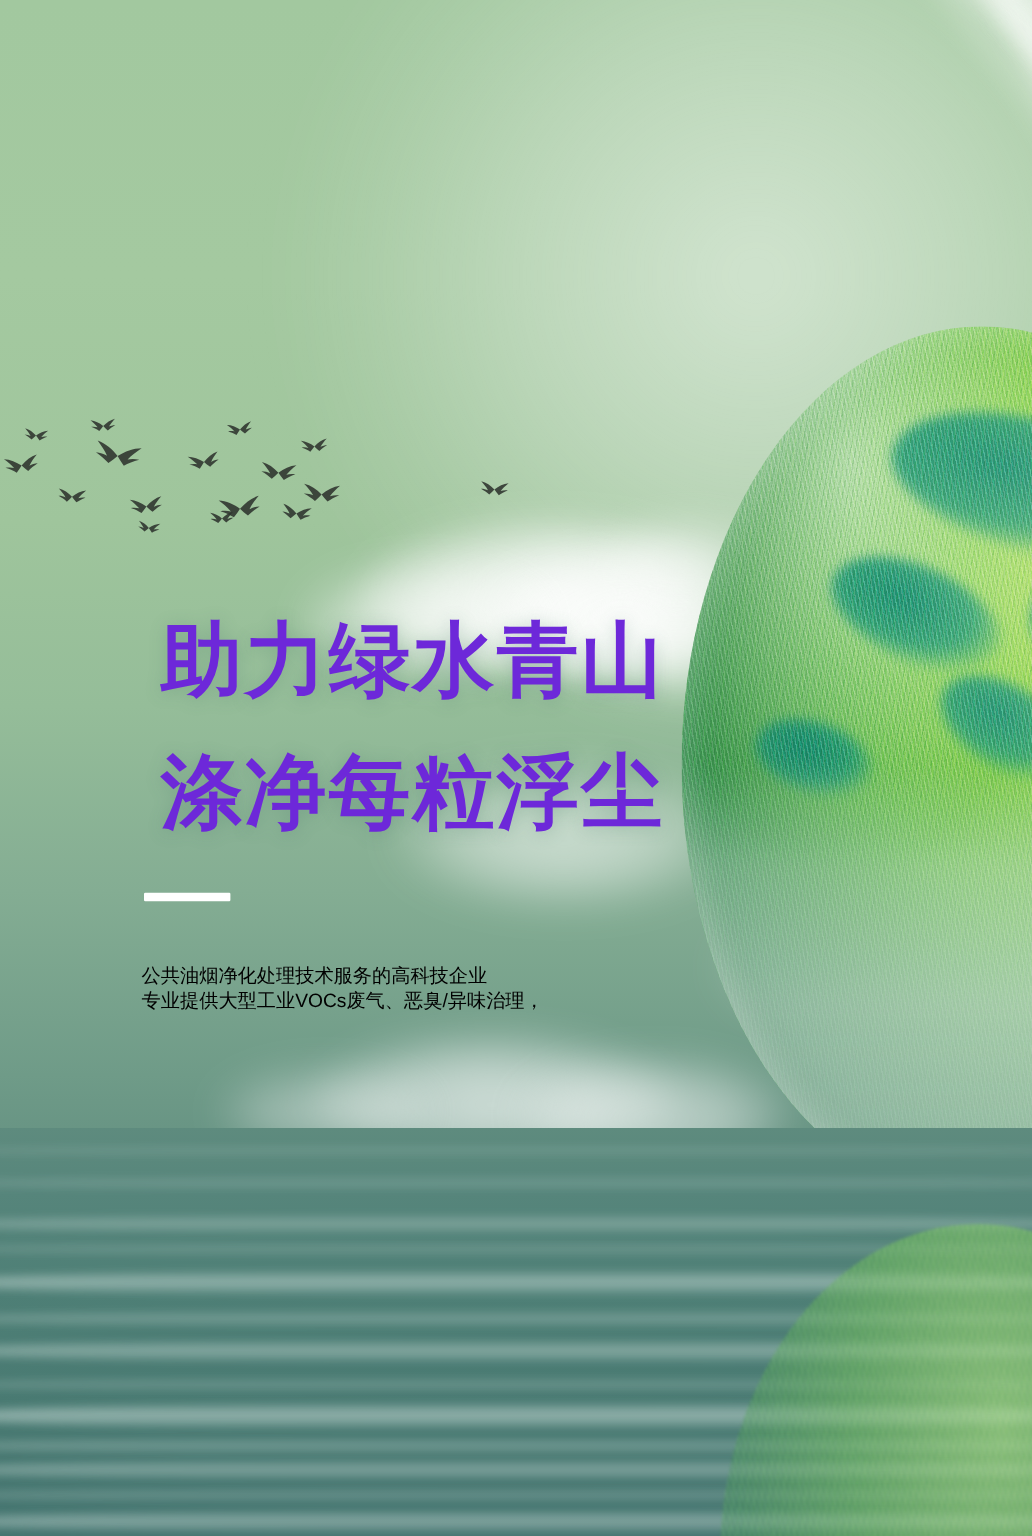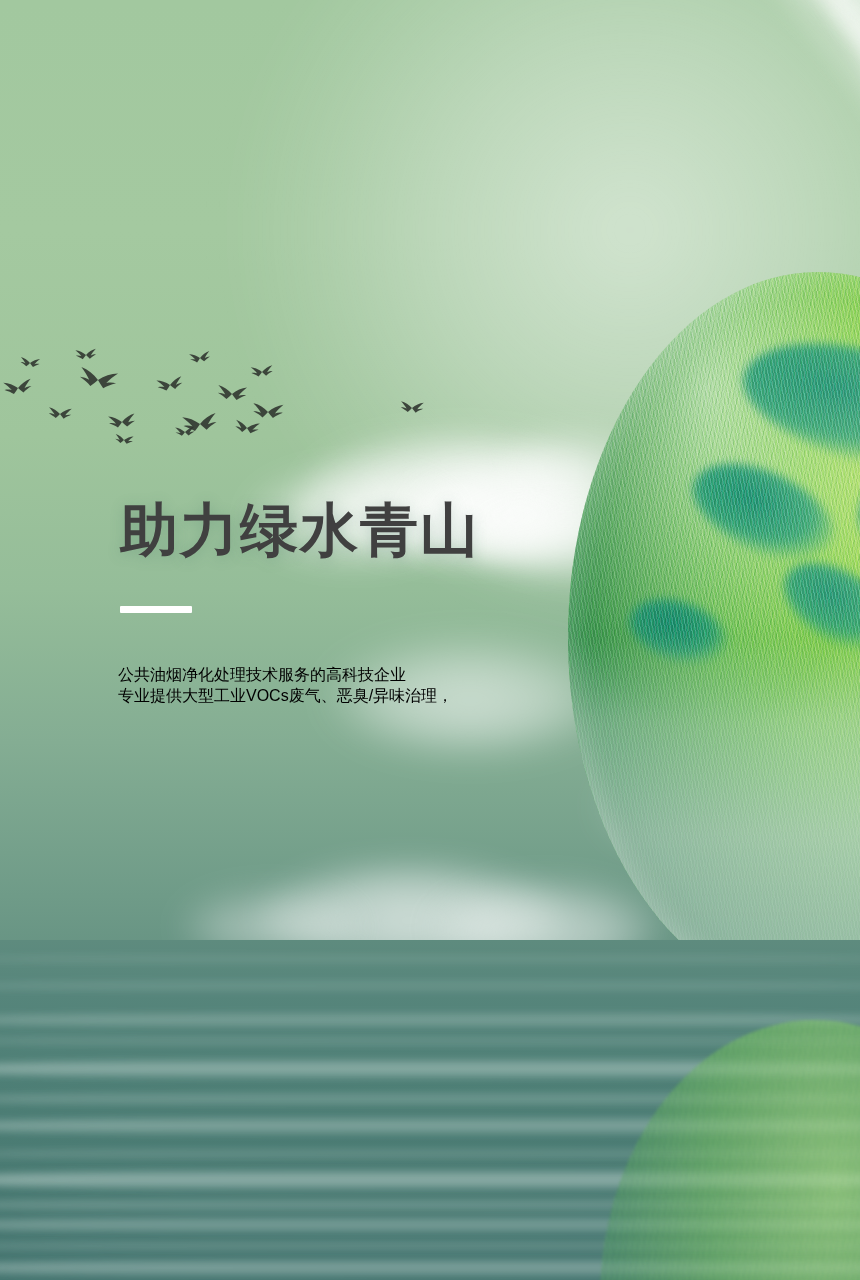--- a/index.html
+++ b/index.html
@@ -221,26 +221,26 @@
 
   
   .content {
     position: absolute;
     left: 118px;
     top: 488px;
     width: 620px;
     z-index: 40;
   }
   .headline {
-    color: #404040;
-    font-size: 58px;
+    color: #6d28d9;
+    font-size: 68px;
     font-weight: 700;
     line-height: 1.38;
     letter-spacing: 2px;
-    margin: 2px;
+    margin: 16px;
     text-shadow: 0 2px 14px rgba(70,120,100,0.28);
     white-space: nowrap;
   }
   .divider {
     width: 72px;
     height: 7px;
     background: #ffffff;
     margin: 36px 0 0 2px;
     border-radius: 1px;
   }
@@ -406,20 +406,21 @@
         <path d="M0,0 C-3.5,-3.2 -7.5,-5.6 -12,-6.4 C-9.5,-4.0 -7.2,-1.6 -5.6,0.9 C-7.4,0.2 -9.6,-0.2 -11.8,0.0 C-8.8,1.4 -6.2,3.0 -4.2,4.6 C-2.6,3.0 -1.2,1.5 0,0 Z" fill="#2d332d" opacity="0.88"></path>
       </g>
       <g transform="translate(412,78) scale(0.95) rotate(4)">
         <path d="M0,0 C3.5,-3.2 7.5,-5.6 12,-6.4 C9.5,-4.0 7.2,-1.6 5.6,0.9 C7.4,0.2 9.6,-0.2 11.8,0.0 C8.8,1.4 6.2,3.0 4.2,4.6 C2.6,3.0 1.2,1.5 0,0 Z" fill="#2d332d" opacity="0.88"></path>
         <path d="M0,0 C-3.5,-3.2 -7.5,-5.6 -12,-6.4 C-9.5,-4.0 -7.2,-1.6 -5.6,0.9 C-7.4,0.2 -9.6,-0.2 -11.8,0.0 C-8.8,1.4 -6.2,3.0 -4.2,4.6 C-2.6,3.0 -1.2,1.5 0,0 Z" fill="#2d332d" opacity="0.88"></path>
       </g>
     </svg>
 
   <div class="content">
     <h1 class="headline">助力绿水青山</h1>
+    <h1 class="headline">涤净每粒浮尘</h1>
     <div class="divider"></div>
     <p class="subtitle">
       </p>
       <div>公共油烟净化处理技术服务的高科技企业</div>
       <div>专业提供大型工业VOCs废气、恶臭/异味治理，</div>
     <p></p>
   </div>
 
 </div>
 

